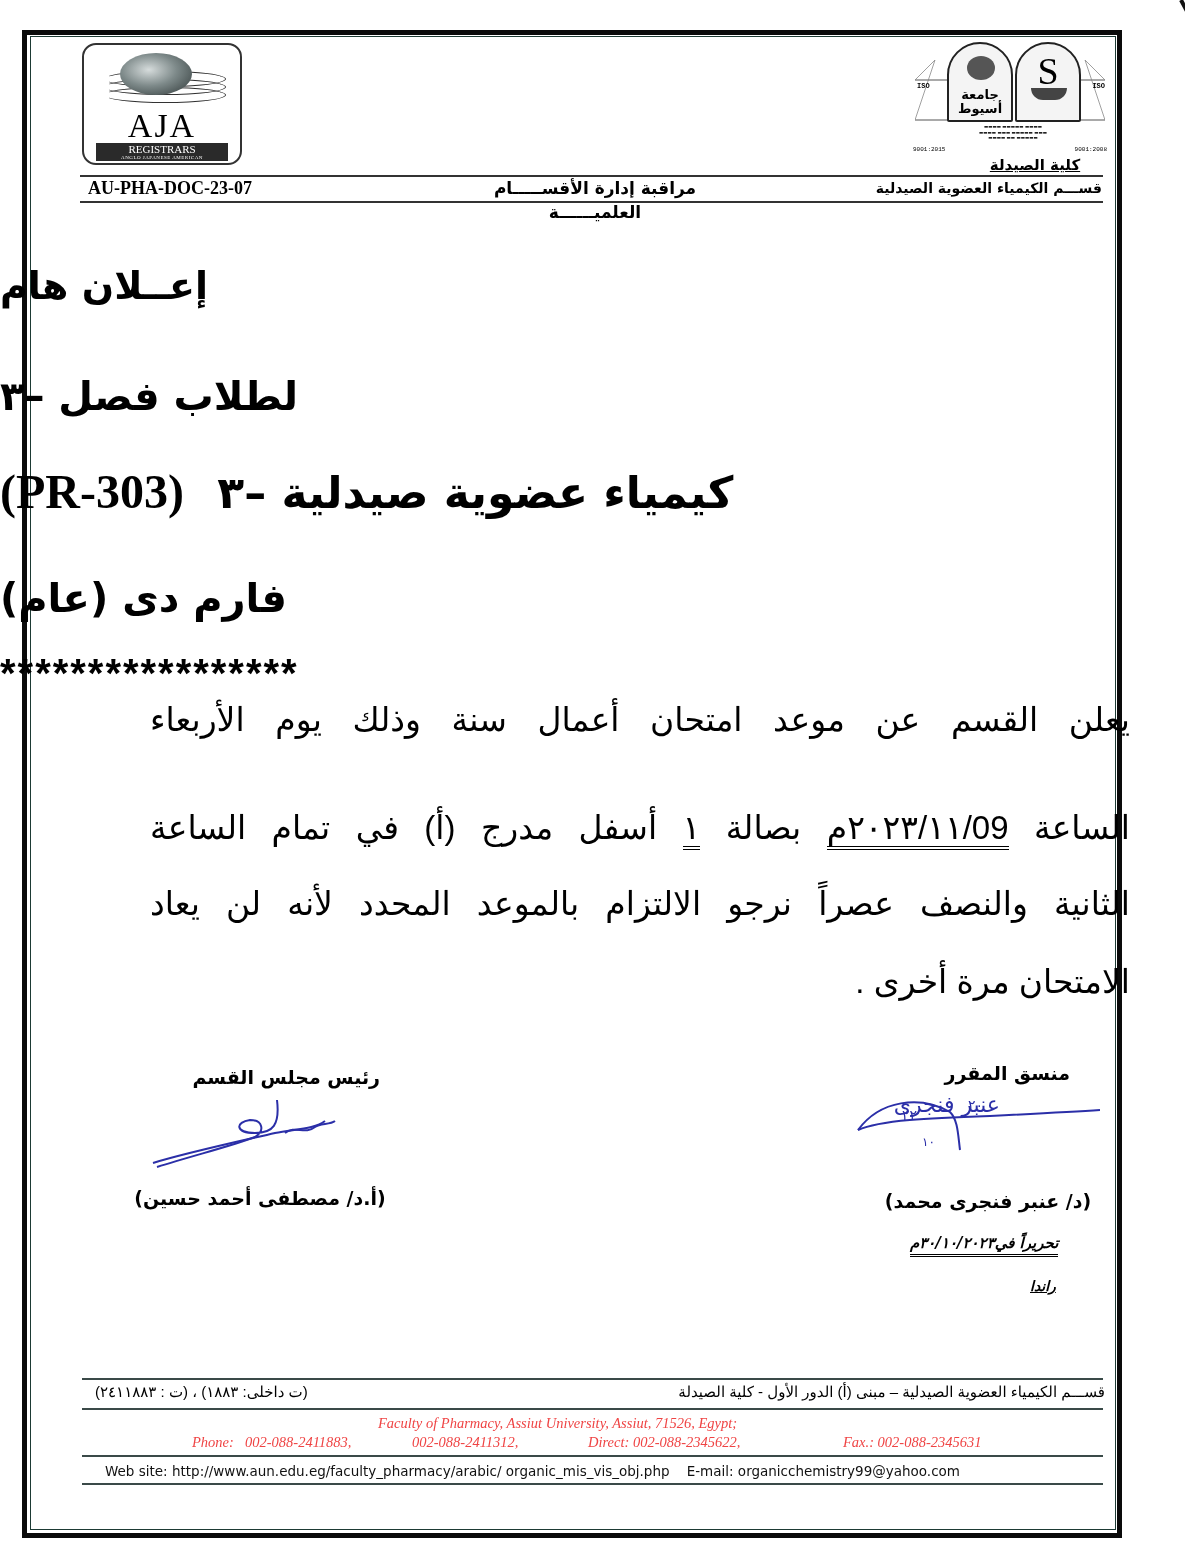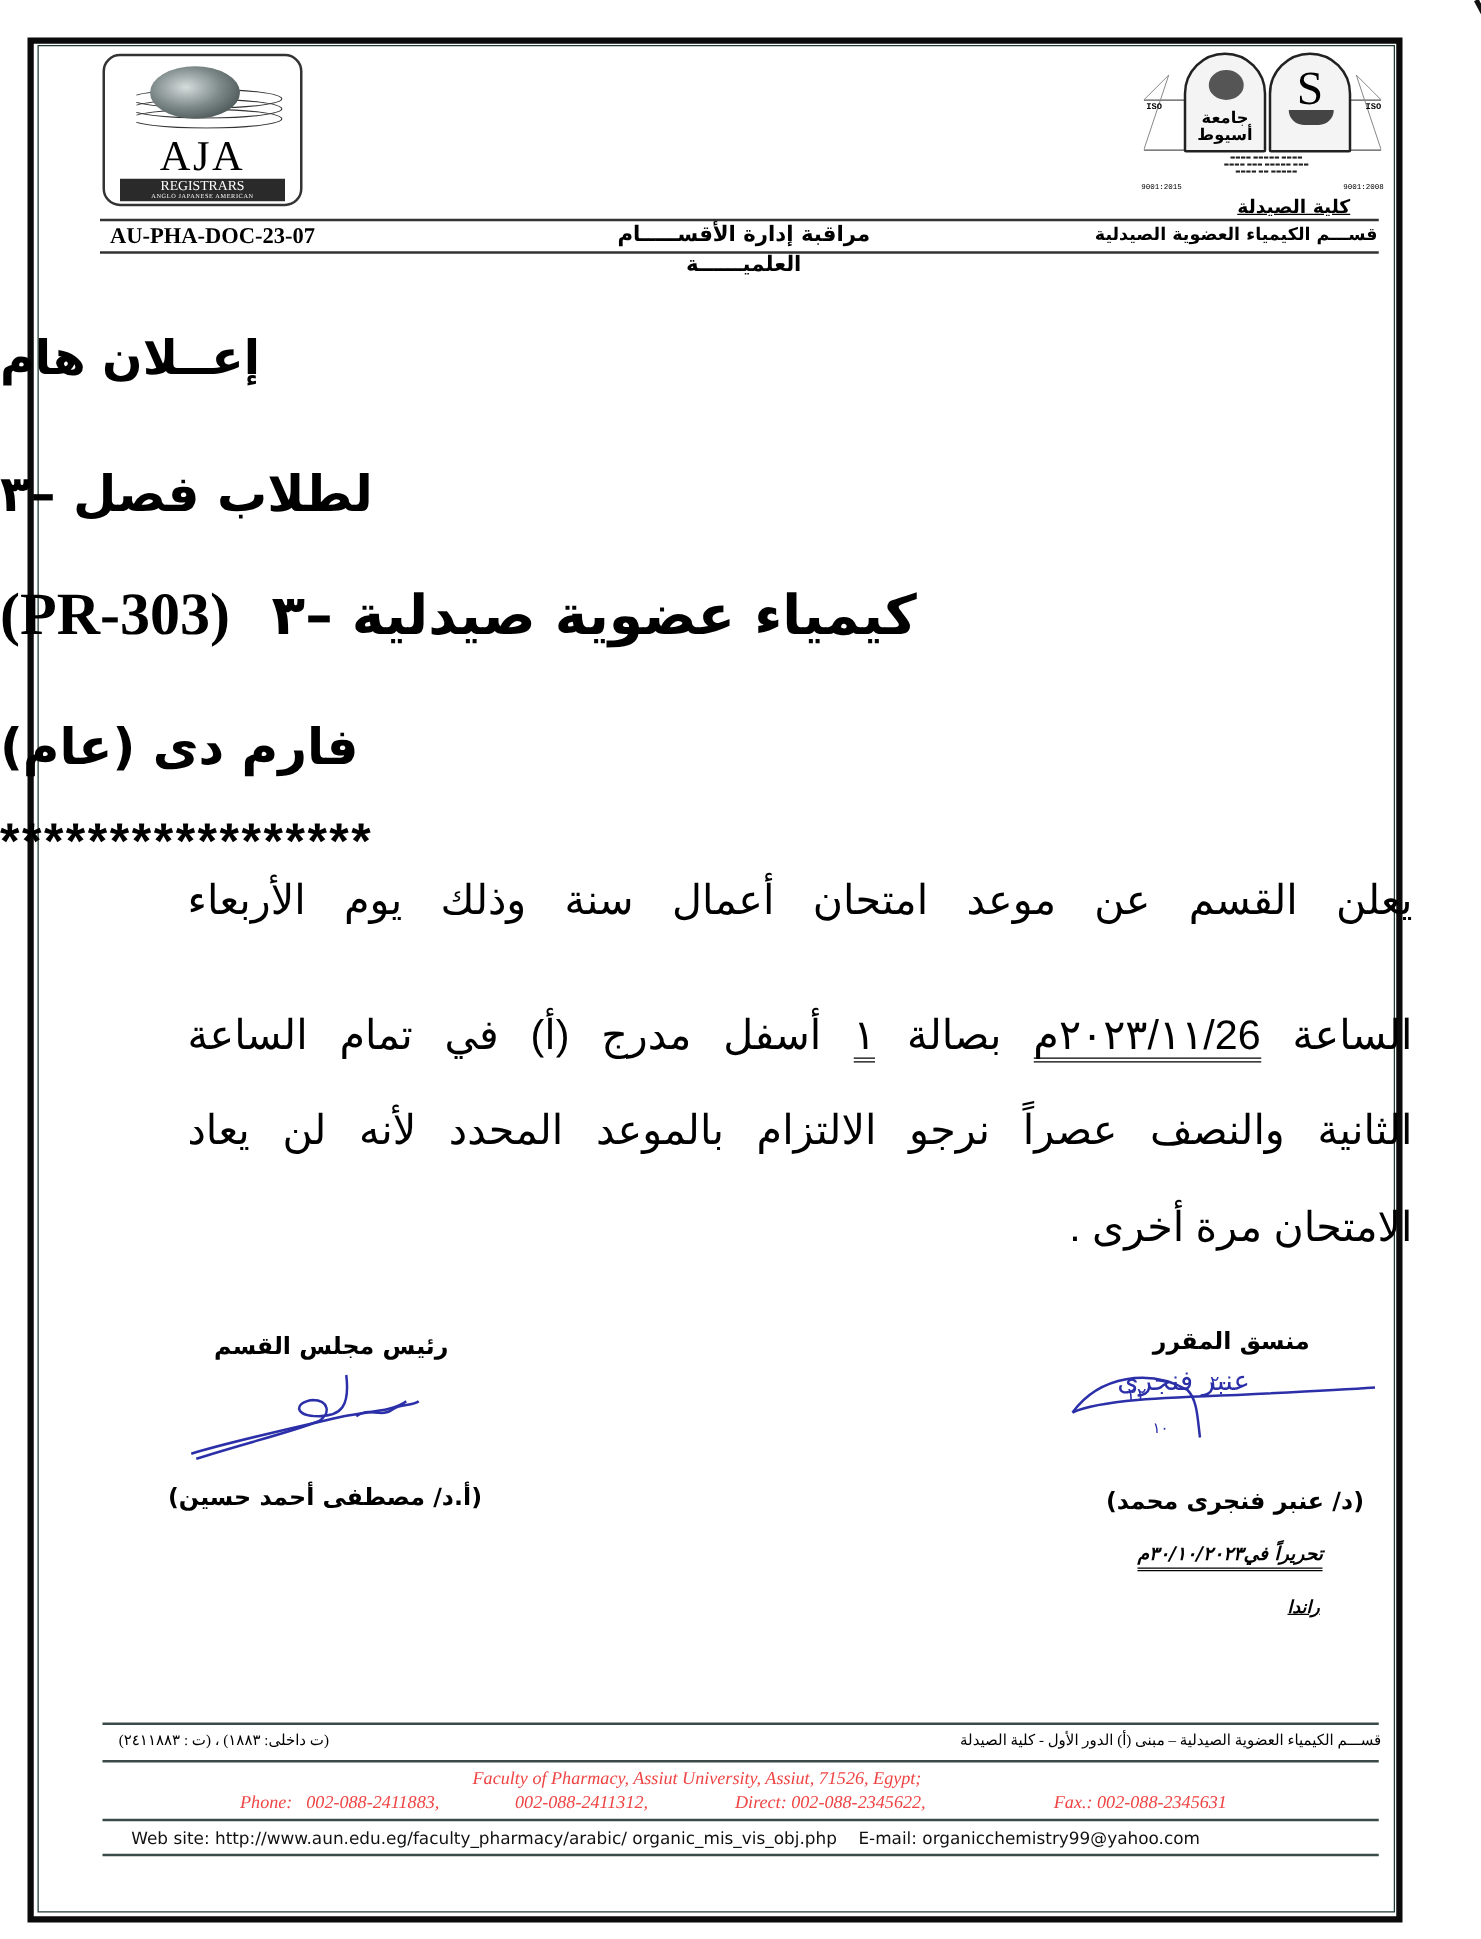--- a/index.html
+++ b/index.html
@@ -60,30 +60,30 @@
   .title-program { top: 570px; font-size: 40px; line-height: 56px; }
   .stars { top: 648px; font-size: 40px; line-height: 50px; letter-spacing: 2px; font-family: "Liberation Sans", sans-serif; }
 
   
   .body-line { position: absolute; left: 150px; width: 980px; direction: rtl; text-align: justify; text-align-last: justify;
                font-family: "Liberation Sans", sans-serif; font-size: 33px; line-height: 48px; font-weight: normal; }
   .body-line.last { text-align-last: right; }
   .u-double { border-bottom: 4px double #000; }
 
   
-  .sig-title { position: absolute; direction: rtl; font-weight: bold; font-size: 19px; line-height: 26px; text-align: center; }
+  .sig-title { position: absolute; direction: rtl; font-weight: bold; font-size: 19px; line-height: 26px; }
   .sig-name { position: absolute; direction: rtl; font-weight: bold; font-size: 19px; line-height: 28px; text-align: center; }
   .sig-date { position: absolute; direction: rtl; font-weight: bold; font-style: italic; font-size: 15px; line-height: 22px;
               border-bottom: 3px double #000; }
   .sig-typist { position: absolute; direction: rtl; font-weight: bold; font-style: italic; font-size: 14px; line-height: 20px; text-decoration: underline; }
   .signature { position: absolute; }
 
   
   .f-line { position: absolute; left: 82px; right: 82px; height: 1.5px; background: #3a4a48; }
-  .f-ar { position: absolute; top: 1383px; direction: rtl; font-size: 12px; line-height: 18px; font-family: Liberation Serif, serif; }
+  .f-ar { position: absolute; top: 1383px; direction: rtl; font-size: 15px; line-height: 18px; font-family: Liberation Sans, sans-serif; }
   .f-en { position: absolute; font-family: "Liberation Serif", serif; font-style: italic; font-size: 14.5px; line-height: 18px; white-space: pre; color:#ef4444; }
   .f-web { position: absolute; left: 105px; top: 1461px; font-family: "DejaVu Sans", sans-serif; font-size: 13.5px; line-height: 20px; white-space: pre; color:#111; }
 </style>
 </head>
 <body>
 
 <div class="corner-line"></div>
 <div class="frame-outer"></div>
 <div class="frame-inner"></div>
 
@@ -139,21 +139,21 @@
 <div class="t title-course">
   <span>كيمياء عضوية صيدلية –٣</span>
   <span class="code">(PR-303)</span>
 </div>
 <div class="t title-program">فارم دى (عام)</div>
 <div class="t stars">*****************</div>
 
 <div class="body-line" style="top:696px;">يعلن القسم عن موعد امتحان أعمال سنة وذلك يوم الأربعاء</div>
 <div class="body-line" style="top:804px;">
   <span>الساعة</span>
-  <span class="u-double">٢٠٢٣/١١/26م</span>
+  <span class="u-double">٢٠٢٣/١١/09م</span>
   <span>بصالة</span>
   <span class="u-double">١</span>
   <span>أسفل مدرج (أ) في تمام الساعة</span>
 </div>
 <div class="body-line" style="top:880px;">الثانية والنصف عصراً نرجو الالتزام بالموعد المحدد لأنه لن يعاد</div>
 <div class="body-line last" style="top:958px;">
   <span>الامتحان مرة أخرى .</span>
 </div>
 
 <div class="sig-title" style="left:900px; top:1060px; width:170px;">منسق المقرر</div>

